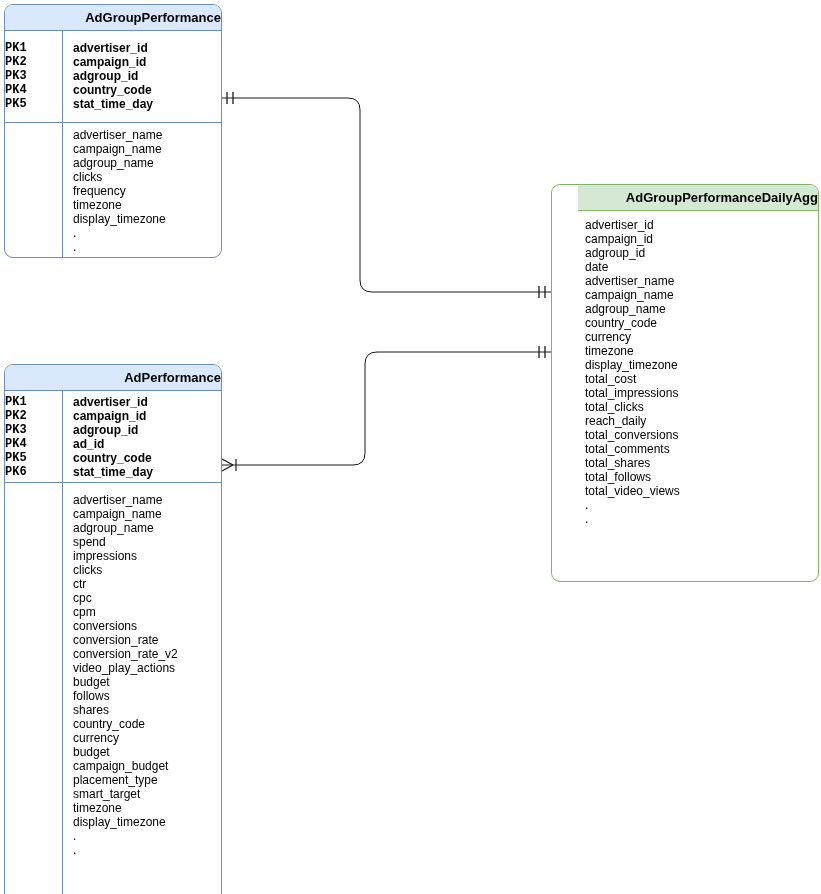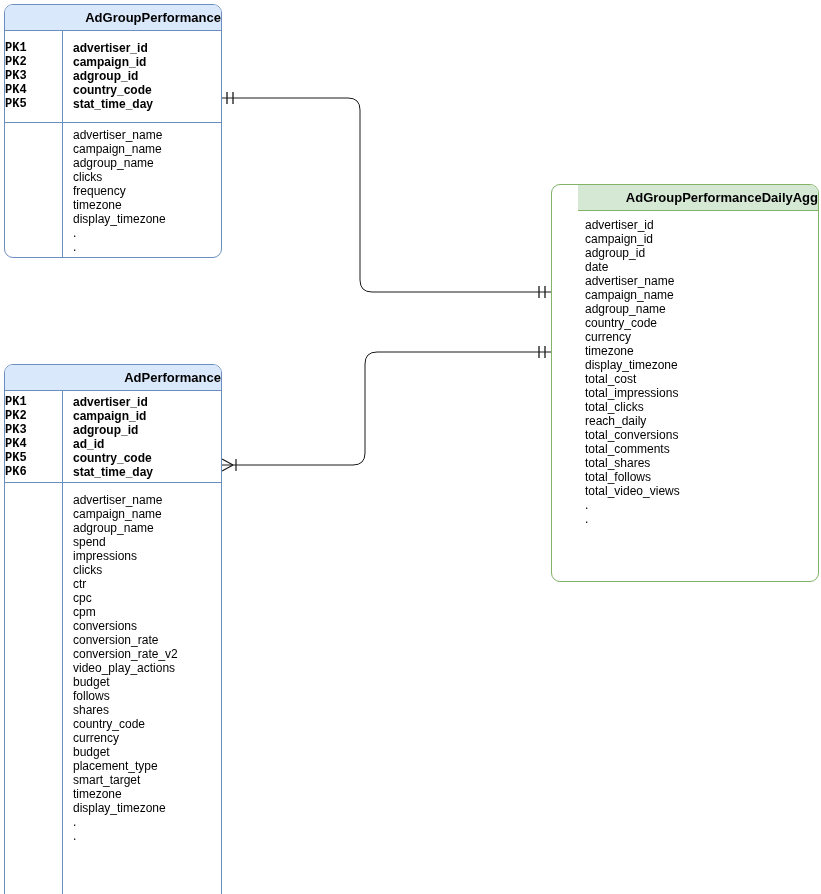--- a/index.html
+++ b/index.html
@@ -208,20 +208,21 @@
 
         <div class="row attr-row">shares</div>
 
 
         <div class="row attr-row">country_code</div>
 
         <div class="row attr-row">currency</div>
 
         <div class="row attr-row">budget</div>
 
+        <div class="row attr-row">campaign_budget</div>
 
         <div class="row attr-row">placement_type</div>
 
         <div class="row attr-row">smart_target</div>
 
         <div class="row attr-row">timezone</div>
 
         <div class="row attr-row">display_timezone</div>
 
         <div class="row attr-row">.</div>

